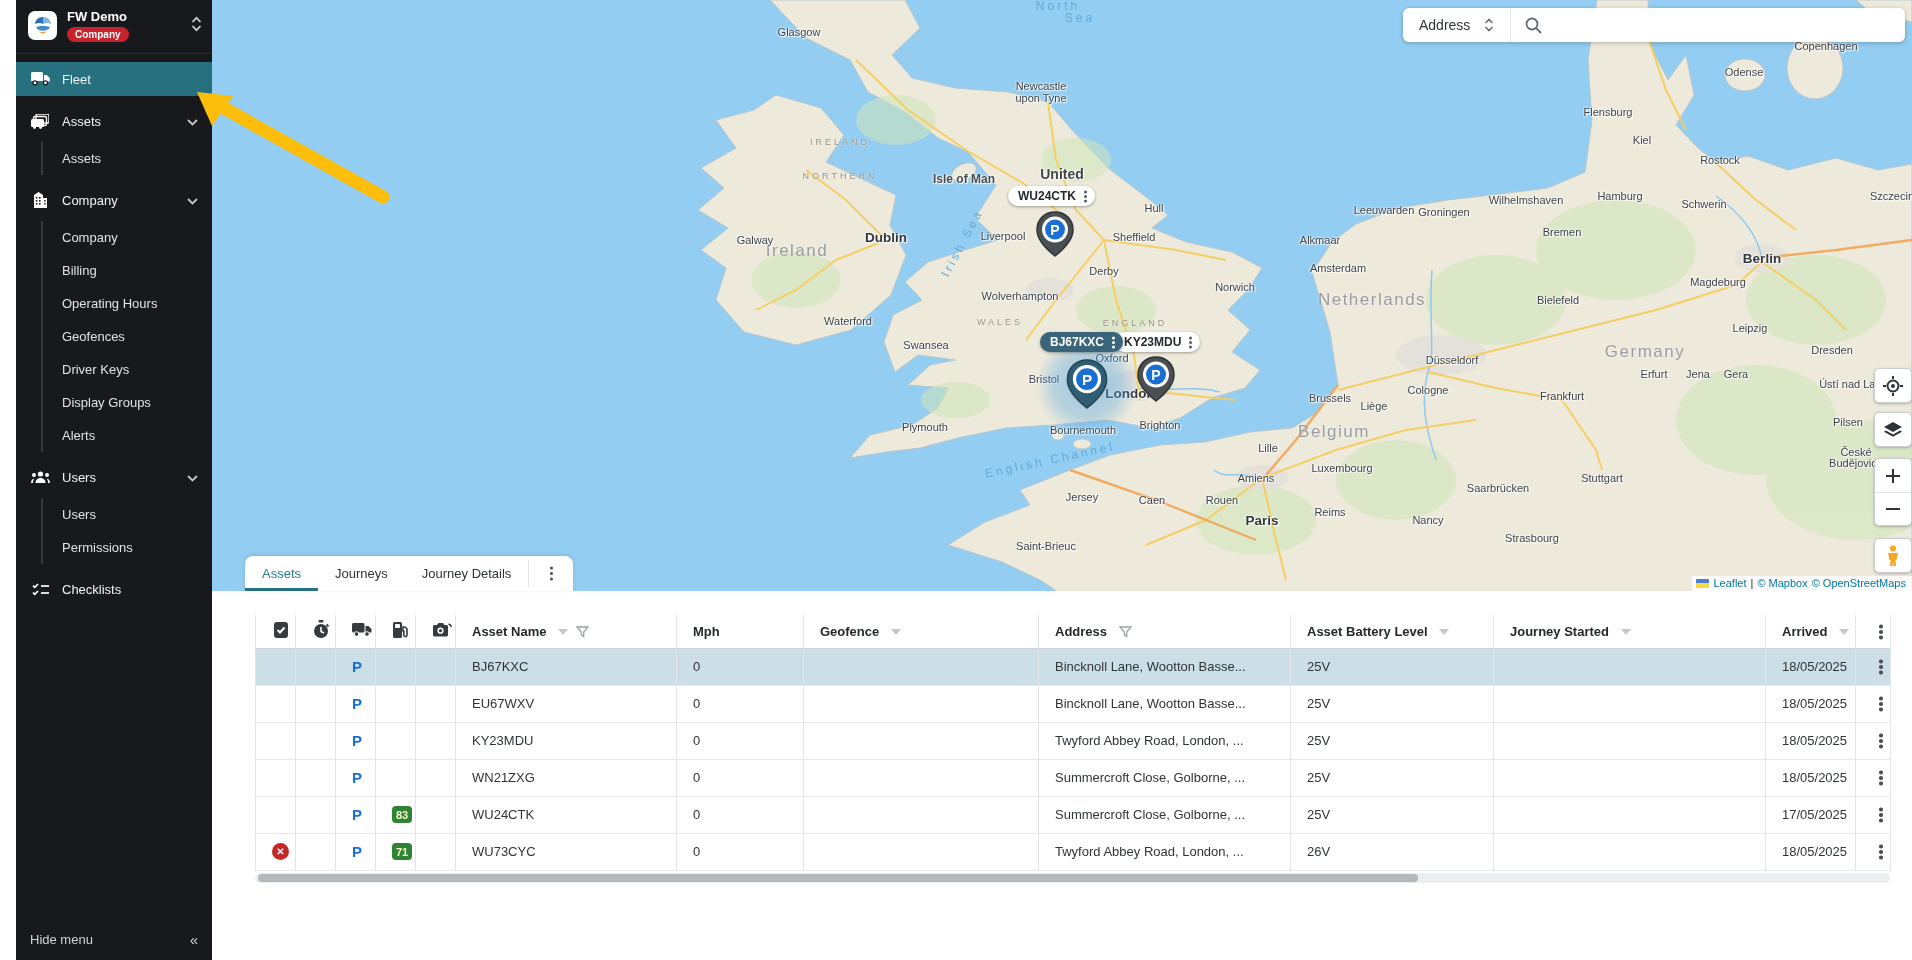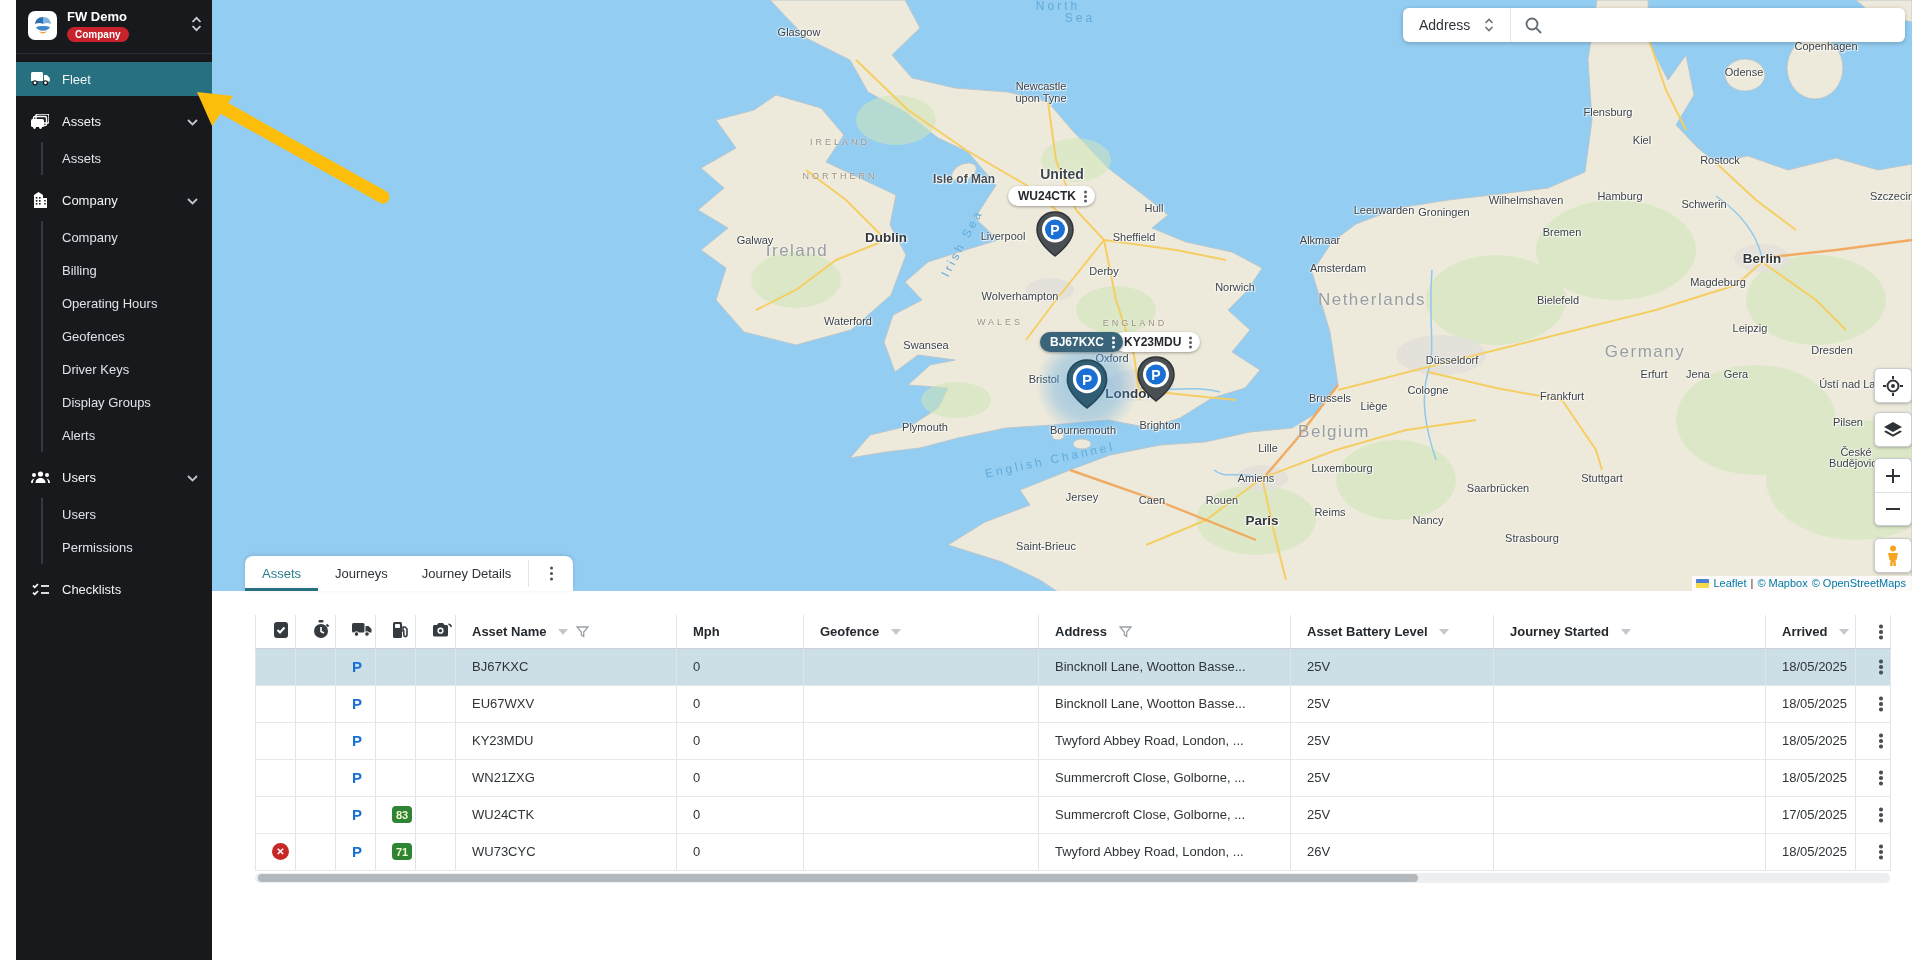--- a/index.html
+++ b/index.html
@@ -478,20 +478,24 @@
               <path d="M1 2.6 L2.8 4.4 L6 1" fill="none" stroke="#fff" stroke-width="1.7"></path>
               <path d="M9 3 h8" stroke="#fff" stroke-width="1.7"></path>
               <path d="M1 9.6 L2.8 11.4 L6 8" fill="none" stroke="#fff" stroke-width="1.7"></path>
               <path d="M9 10 h8" stroke="#fff" stroke-width="1.7"></path>
             </svg>
         </span>
         <span class="lbl">Checklists</span>
       </div>
     </div>
 
+    <div class="hide-menu">
+      <span>Hide menu</span>
+      <span style="font-size:15px;">«</span>
+    </div>
   </div>
 
   <div class="tabbox">
     <div class="tab active">Assets</div>
     <div class="tab">Journeys</div>
     <div class="tab">Journey Details</div>
     <div class="tab-div"></div>
     <div class="tab-menu">
         <span class="kebab">
           <i></i>

